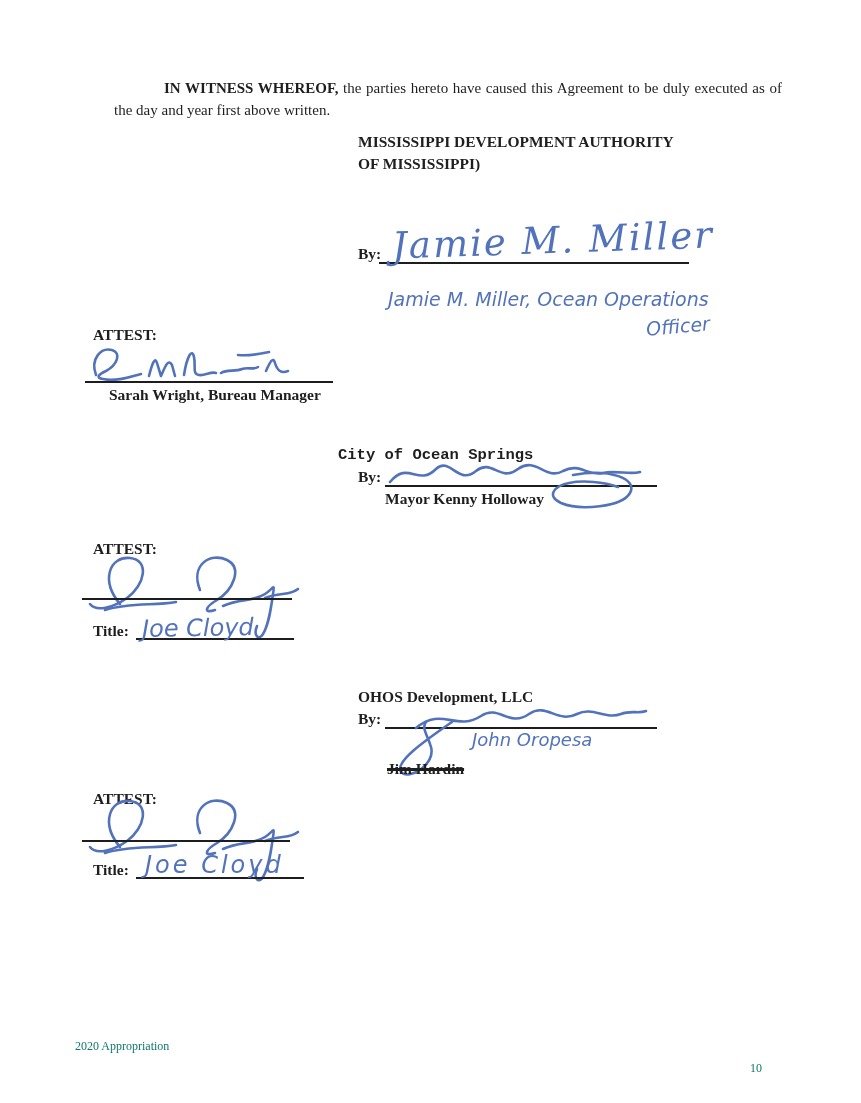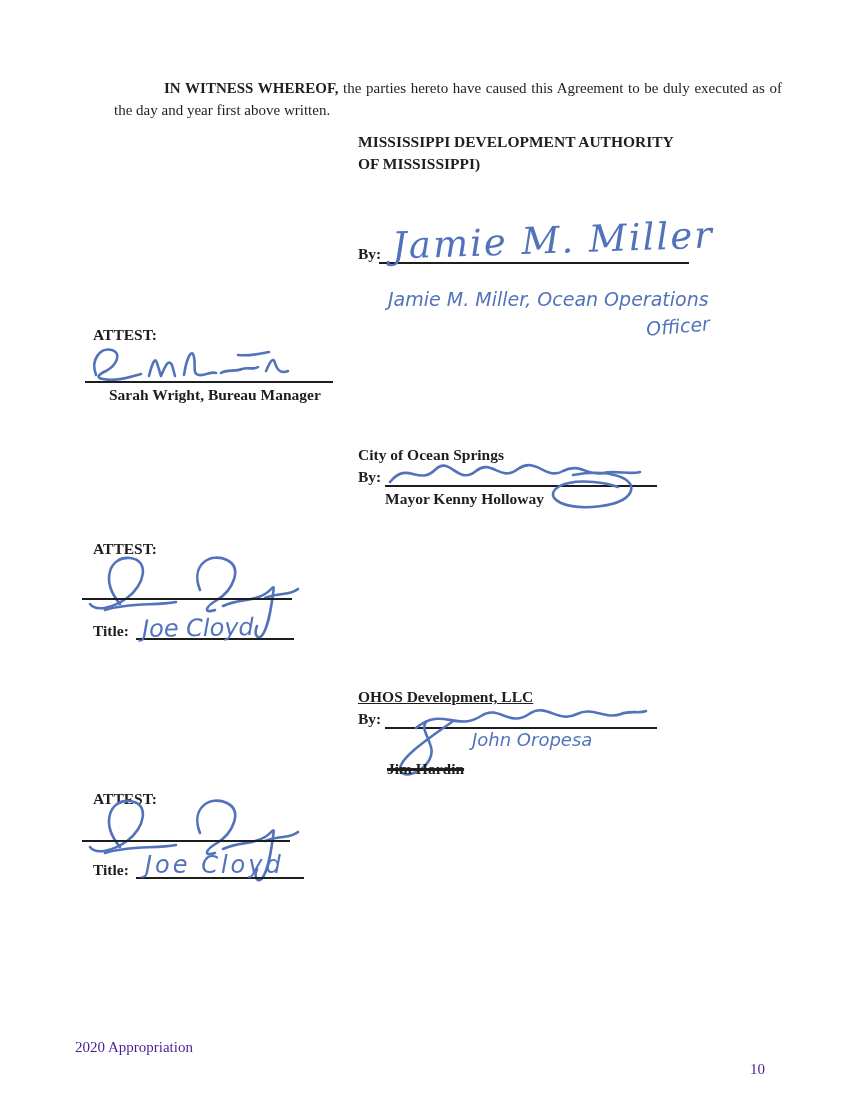--- a/index.html
+++ b/index.html
@@ -53,21 +53,21 @@
     white-space: nowrap;
   }
   svg.sig { position: absolute; overflow: visible; }
   svg.sig path {
     fill: none;
     stroke: var(--ink);
     stroke-width: 2.6;
     stroke-linecap: round;
     stroke-linejoin: round;
   }
-  .footer { font-size: 15px; color: #4c1d95; text-align: center; }
+  .footer { font-size: 12px; color: #0f766e; text-align: center; }
 </style>
 </head>
 <body>
 
 <div class="page">
 
   <p class="para"><span class="bold">IN WITNESS WHEREOF,</span><span> the parties hereto have caused this Agreement to be duly executed as of the day and year first above written.</span></p>
 
   <div class="abs authname" style="left:358px; top:131px;">
     <div>MISSISSIPPI DEVELOPMENT AUTHORITY</div>
@@ -85,21 +85,21 @@
     <path d="M10,32 C4,16 15,4 26,7 C36,10 31,22 20,28 C13,31 9,35 17,36 C32,39 46,33 55,31"></path>
     <path d="M63,33 C66,21 69,13 71,20 L75,33 C79,24 82,15 86,22 L89,33"></path>
     <path d="M98,32 C101,13 106,5 108,14 C110,23 106,31 113,32 C119,33 125,28 130,30"></path>
     <path d="M135,30 C141,26 149,29 156,26 C162,24 167,27 172,24"></path>
     <path d="M152,12 C162,13 174,11 183,9"></path>
     <path d="M180,28 C184,19 187,13 189,20 C191,27 195,31 202,28"></path>
   </svg>
   <span class="sigline" style="left:85px; top:381px; width:248px;"></span>
   <div class="abs lbl" style="left:93px; top:386px;margin-left:16px;">Sarah Wright, Bureau Manager</div>
 
-  <div class="abs lbl" style="left:358px; top:446px;">City of Ocean Springs</div>
+  <div class="abs lbl" style="left:338px; top:446px;font-family:Liberation Mono, monospace;">City of Ocean Springs</div>
   <span class="abs lbl" style="left:358px; top:468px;">By:</span>
   <span class="sigline" style="left:385px; top:485px; width:272px;"></span>
   <svg class="sig" style="left:388px; top:450px;" width="260" height="65" viewBox="0 0 260 65">
     <path d="M2,32 C20,10 30,37 48,19 C62,6 70,36 88,21 C104,8 112,33 130,19 C148,6 158,31 175,21 C192,12 200,27 215,23 C228,20 242,25 252,22"></path>
     <path d="M185,25 C222,18 250,29 242,43 C234,57 192,61 173,53 C158,46 166,36 181,33 C195,30 216,32 230,37"></path>
   </svg>
   <div class="abs lbl" style="left:385px; top:490px;text-align:center;">Mayor Kenny Holloway</div>
 
   <span class="abs lbl" style="left:93px; top:540px;">ATTEST:</span>
   <svg class="sig" style="left:84px; top:550px;" width="225" height="92" viewBox="0 0 225 92">
@@ -107,21 +107,21 @@
     <path d="M21,60 C46,52 71,56 92,52"></path>
     <path d="M116,40 C106,15 126,2 143,10 C159,18 149,40 133,50 C121,57 119,64 131,60"></path>
     <path d="M139,56 C156,48 169,52 181,44 C189,39 191,32 189,44 C187,58 185,74 179,84 C175,91 169,86 173,76"></path>
     <path d="M181,48 C196,42 206,46 214,39"></path>
   </svg>
   <span class="sigline" style="left:82px; top:598px; width:210px;"></span>
   <span class="abs lbl" style="left:93px; top:622px;">Title:</span>
   <span class="sigline" style="left:136px; top:638px; width:158px;"></span>
   <div class="hand" style="left:142px; top:614px; font-size:24px; transform:rotate(-1deg);">Joe Cloyd</div>
 
-  <div class="abs lbl" style="left:358px; top:688px;text-decoration:underline;">OHOS Development, LLC</div>
+  <div class="abs lbl" style="left:358px; top:688px;">OHOS Development, LLC</div>
   <span class="abs lbl" style="left:358px; top:710px;">By:</span>
   <span class="sigline" style="left:385px; top:727px; width:272px;"></span>
   <svg class="sig" style="left:380px; top:692px;" width="280" height="85" viewBox="0 0 280 85">
     <path d="M36,36 C62,14 76,40 101,24 C119,12 129,36 149,22 C167,10 177,32 197,22 C213,14 225,28 241,22 C251,18 259,22 266,19"></path>
     <path d="M72,30 C46,48 14,70 21,80 C29,89 56,72 51,55 C48,44 41,36 46,30"></path>
   </svg>
   <div class="struck" style="left:387px; top:760px;">Jim Hardin</div>
   <div class="hand" style="left:472px; top:729px; font-size:18px;">John Oropesa</div>
 
   <span class="abs lbl" style="left:93px; top:790px;">ATTEST:</span>

